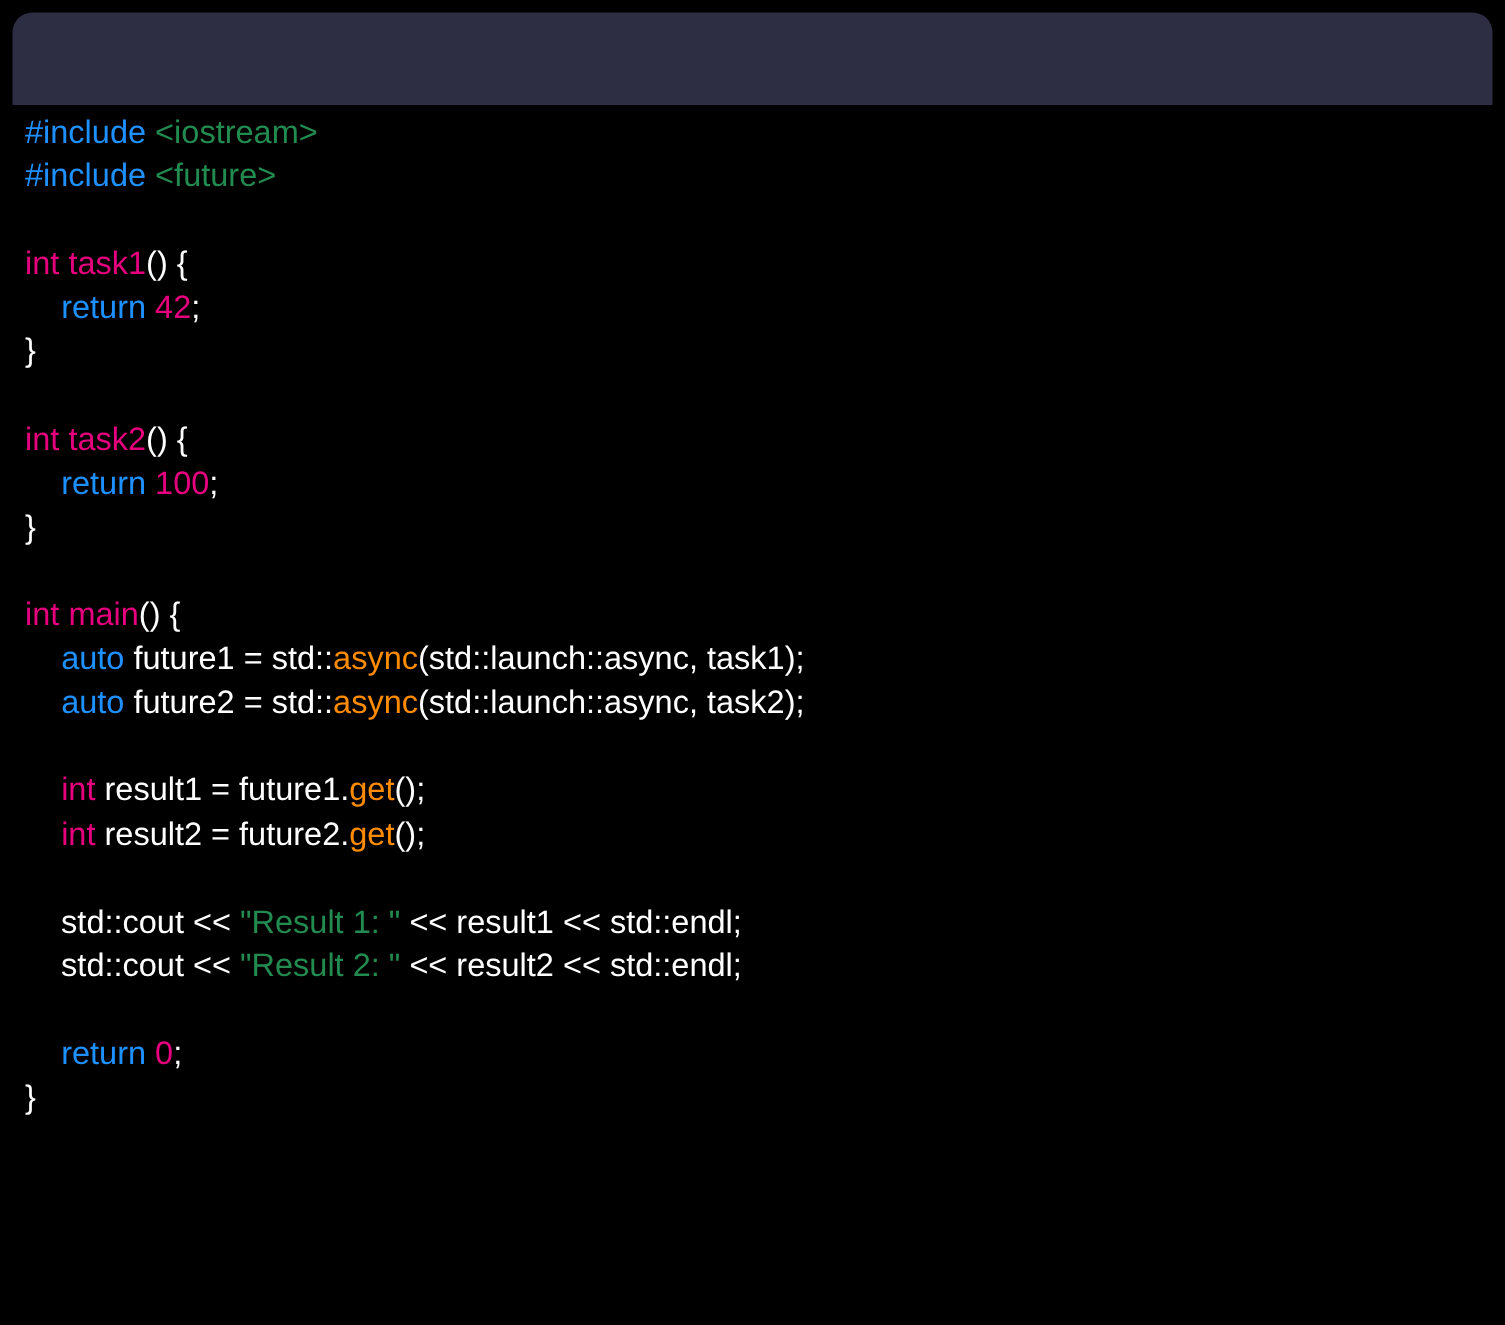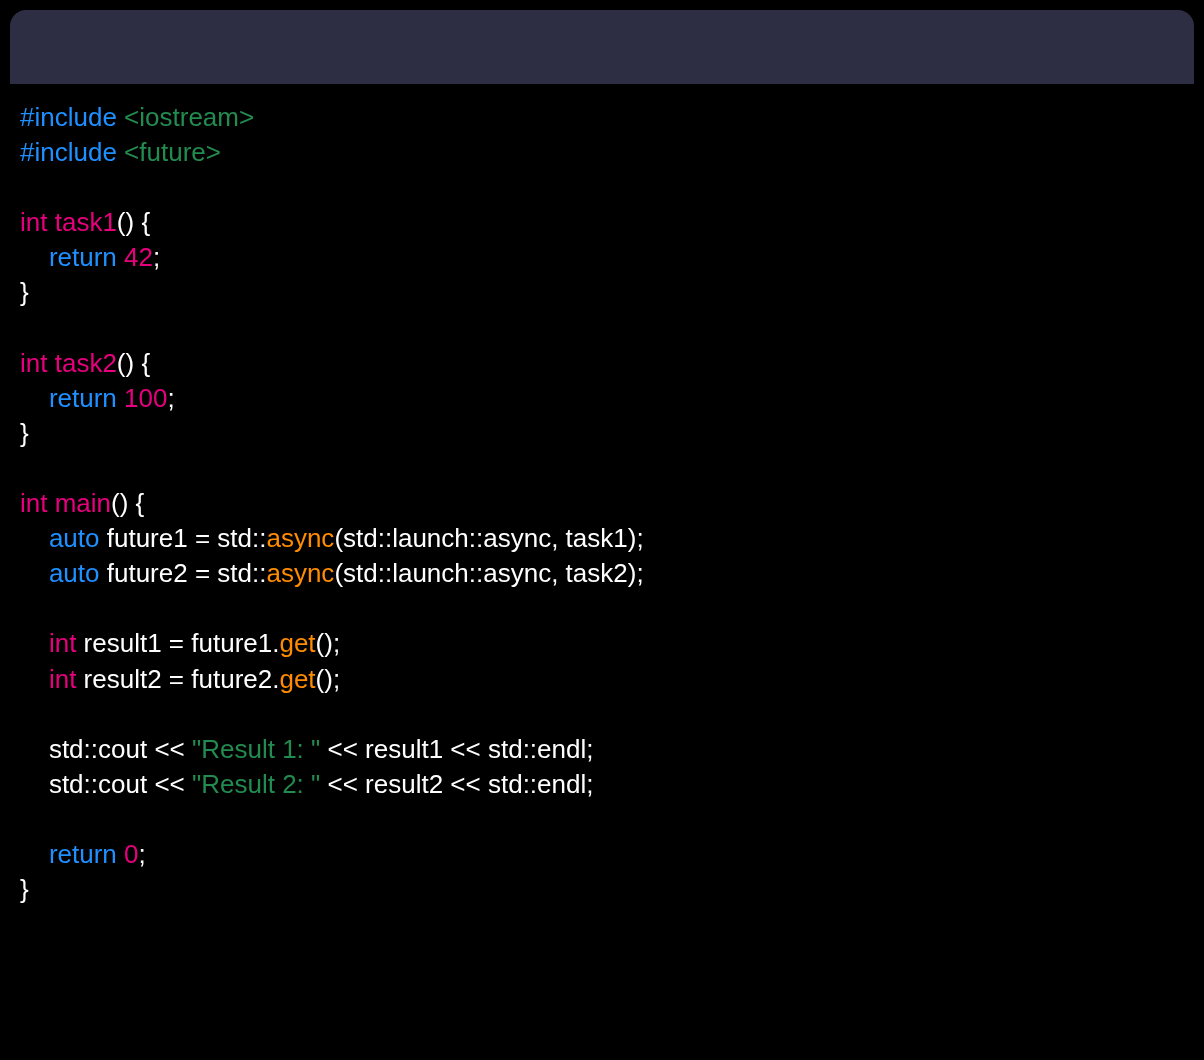--- a/index.html
+++ b/index.html
@@ -15,21 +15,21 @@
       height: 100%;
     }
     .header {
       background: #2d2d44;
       height: 74px;
       margin: 10px 10px 0 10px;
       border-top-left-radius: 16px;
       border-top-right-radius: 16px;
     }
     .code-area {
-      padding: 16px 20px;
+      padding: 4px 20px;
       font-size: 26px;
       line-height: 1.35;
       color: #fff;
       white-space: pre;
       font-family: Arial, Helvetica, sans-serif;
     }
     .kw-blue { color: #1e90ff; }
     .kw-magenta { color: #e6007e; }
     .kw-green { color: #228b4f; }
     .kw-orange { color: #ff8c00; }

